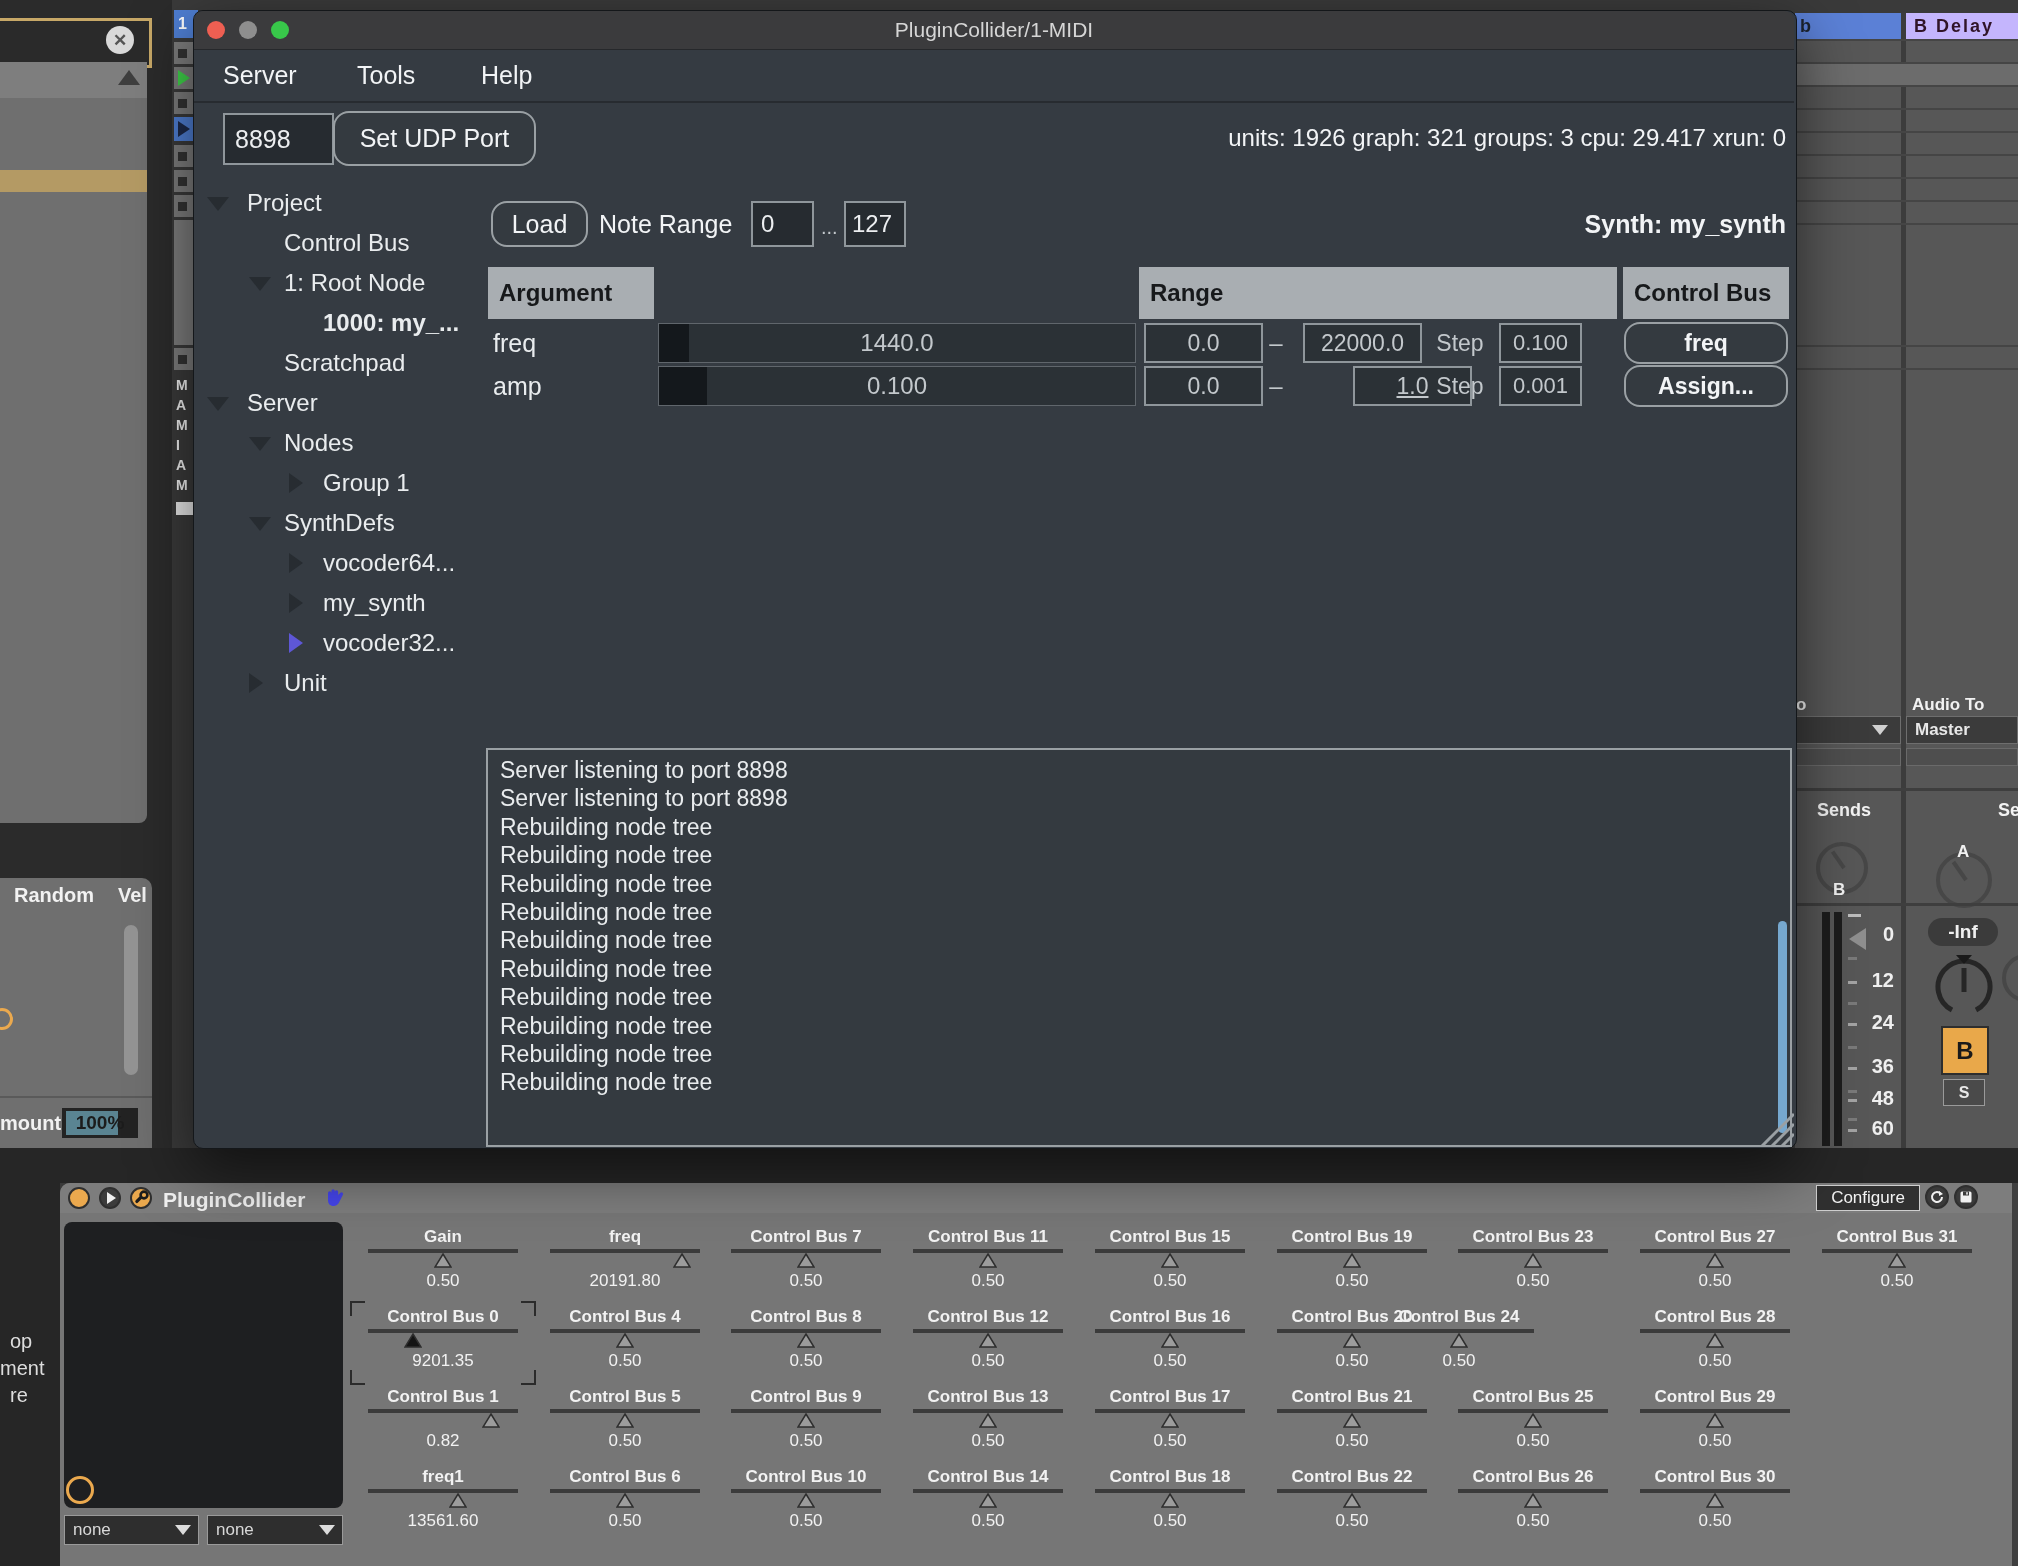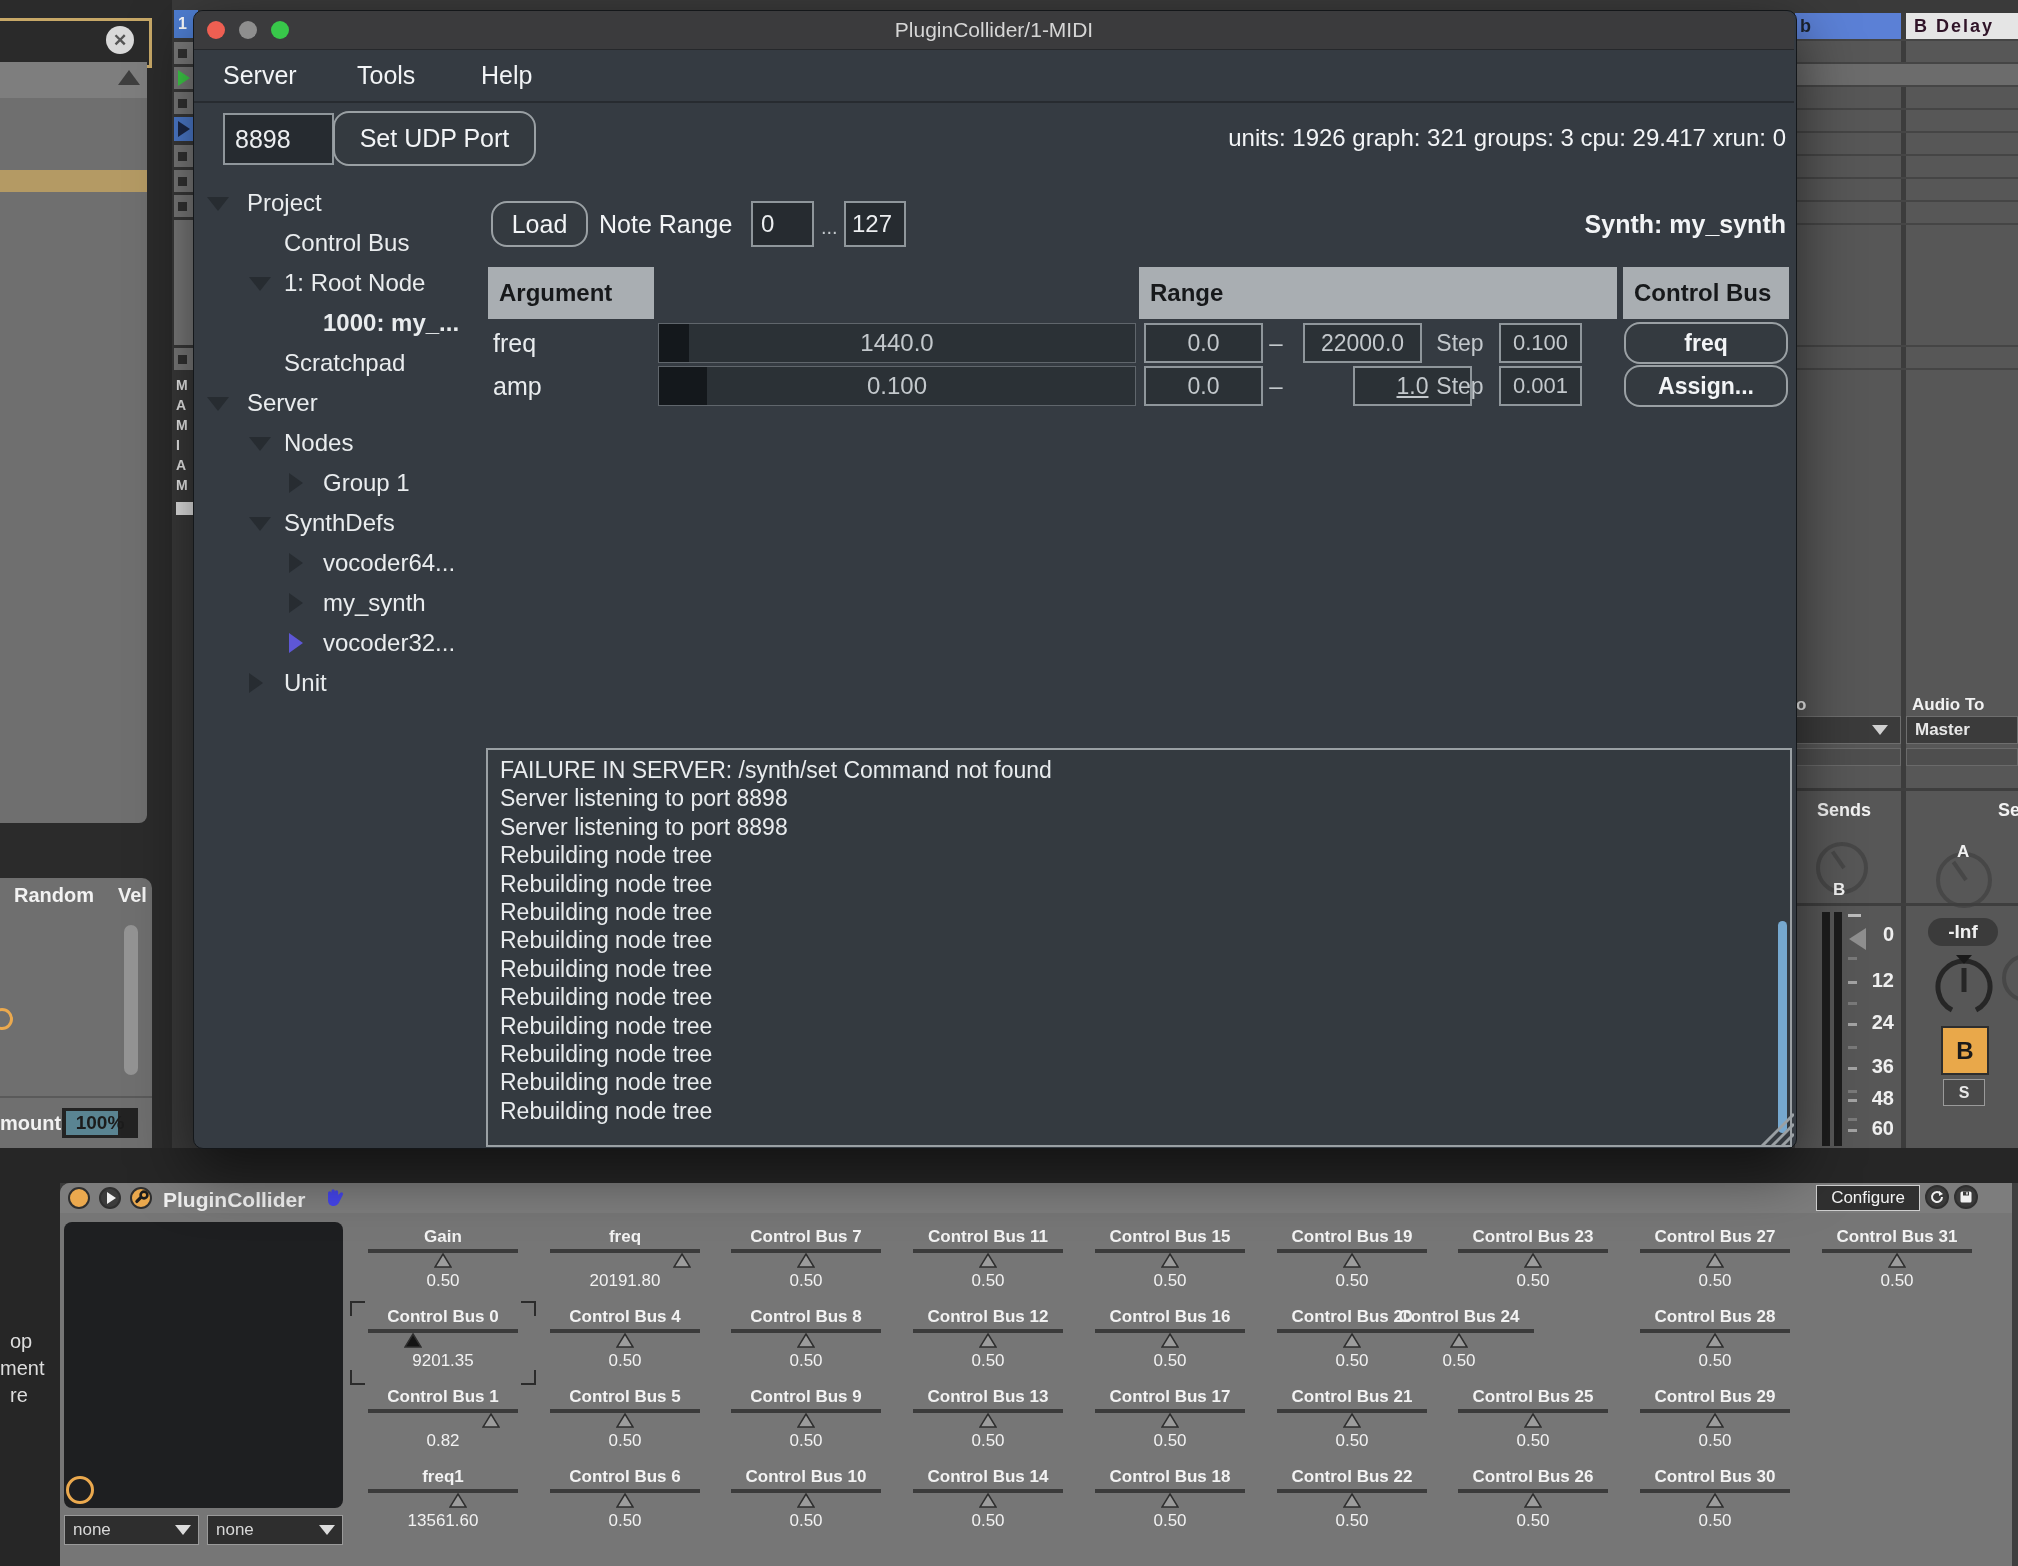--- a/index.html
+++ b/index.html
@@ -102,21 +102,21 @@
       <div style="position:absolute;left:4px;top:437px;color:#f0f0f0;font-weight:bold;font-size:14px;">I</div>
       <div style="position:absolute;left:4px;top:457px;color:#f0f0f0;font-weight:bold;font-size:14px;">A</div>
       <div style="position:absolute;left:4px;top:477px;color:#f0f0f0;font-weight:bold;font-size:14px;">M</div>
       <div style="position:absolute;left:4px;top:502px;width:18px;height:13px;background:#e8e8e8;"></div>
     </div>
 
   <div class="abs" style="left:1795px;top:13px;width:223px;height:1135px;background:#575757;"></div>
   <div class="abs lft" style="left:1795px;top:13px;width:106px;height:26px;background:#5b80d6;">
     <span style="color:#1c2430;font-weight:bold;font-size:18px;margin-left:5px;">b</span>
   </div>
-  <div class="abs lft" style="left:1906px;top:13px;width:112px;height:26px;background:#e5e5e5;">
+  <div class="abs lft" style="left:1906px;top:13px;width:112px;height:26px;background:#c4b5fd;">
     <span style="color:#301428;font-weight:bold;font-size:18px;margin-left:8px;letter-spacing:2px;">B Delay</span>
   </div>
   <div class="abs" style="left:1901px;top:13px;width:5px;height:1135px;background:#3c3c3c;"></div>
   <div id="slotlines">
       <div style="position:absolute;left:1795px;top:39px;width:223px;height:2px;background:#454545;"></div>
       <div style="position:absolute;left:1795px;top:62px;width:223px;height:2px;background:#454545;"></div>
       <div style="position:absolute;left:1795px;top:85px;width:223px;height:2px;background:#454545;"></div>
       <div style="position:absolute;left:1795px;top:108px;width:223px;height:2px;background:#454545;"></div>
       <div style="position:absolute;left:1795px;top:131px;width:223px;height:2px;background:#454545;"></div>
       <div style="position:absolute;left:1795px;top:154px;width:223px;height:2px;background:#454545;"></div>
@@ -563,21 +563,20 @@
         <span style="margin-left:11px;">Range</span>
       </div>
     <div class="abs hdrcell lft" style="left:1429px;top:256px;width:166px;height:52px;">
         <span style="margin-left:11px;">Control Bus</span>
       </div>
 
     <div id="argrows"></div>
 
     <div class="abs" style="left:292px;top:737px;width:1306px;height:399px;border:2px solid #9aa0a4;background:#343a40;box-sizing:border-box;overflow:hidden;">
       <div id="loglines" style="margin:6px 0 0 12px;">
-          <div class="logline">FAILURE IN SERVER: /synth/set Command not found</div>
           <div class="logline">Server listening to port 8898</div>
           <div class="logline">Server listening to port 8898</div>
           <div class="logline">Rebuilding node tree</div>
           <div class="logline">Rebuilding node tree</div>
           <div class="logline">Rebuilding node tree</div>
           <div class="logline">Rebuilding node tree</div>
           <div class="logline">Rebuilding node tree</div>
           <div class="logline">Rebuilding node tree</div>
           <div class="logline">Rebuilding node tree</div>
           <div class="logline">Rebuilding node tree</div>

